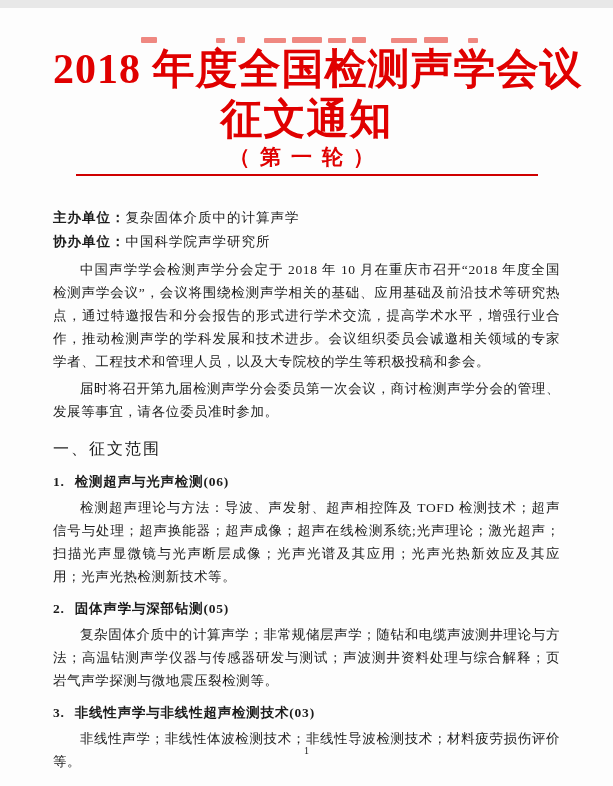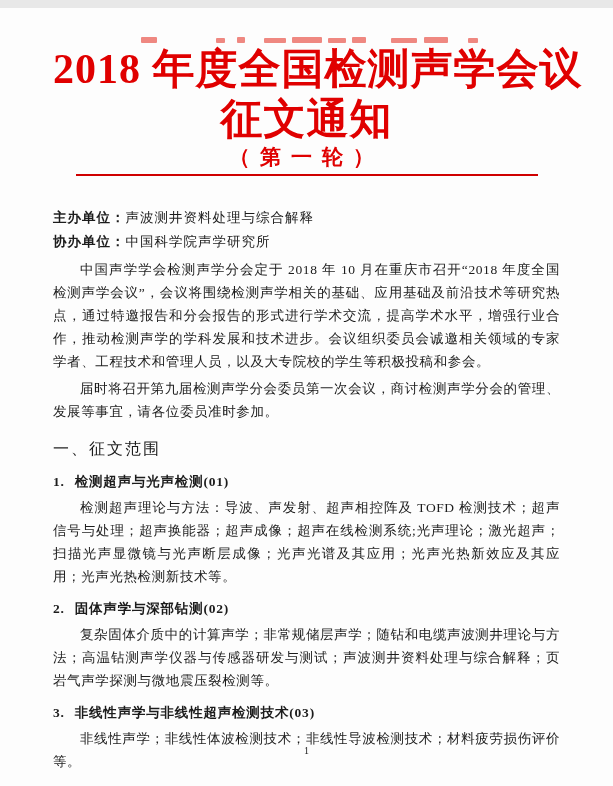--- a/index.html
+++ b/index.html
@@ -104,39 +104,39 @@
     <span style="left:468px;width:10px;height:5px"></span>
   </div>
 
   <h1 class="title-line first">2018 年度全国检测声学会议</h1>
   <h1 class="title-line">征文通知</h1>
   <div class="round-note">（第一轮）</div>
   <div class="red-rule"></div>
 
   <div class="organizers">
     <div class="org-row">
-      <span class="org-label">主办单位：</span><span class="org-value">声波测井资料处理与综合解释</span>
+      <span class="org-label">主办单位：</span><span class="org-value">复杂固体介质中的计算声学</span>
     </div>
     <div class="org-row">
       <span class="org-label">协办单位：</span><span class="org-value">中国科学院声学研究所</span>
     </div>
   </div>
 
   <p class="body-p">中国声学学会检测声学分会定于 2018 年 10 月在重庆市召开“2018 年度全国检测声学会议”，会议将围绕检测声学相关的基础、应用基础及前沿技术等研究热点，通过特邀报告和分会报告的形式进行学术交流，提高学术水平，增强行业合作，推动检测声学的学科发展和技术进步。会议组织委员会诚邀相关领域的专家学者、工程技术和管理人员，以及大专院校的学生等积极投稿和参会。</p>
   <p class="body-p">届时将召开第九届检测声学分会委员第一次会议，商讨检测声学分会的管理、发展等事宜，请各位委员准时参加。</p>
 
   <h2 class="sec-heading">一、征文范围</h2>
 
   <h3 class="topic-heading">
-    <span class="topic-num">1.</span><span>检测超声与光声检测(01)</span>
+    <span class="topic-num">1.</span><span>检测超声与光声检测(06)</span>
   </h3>
   <p class="topic-body">检测超声理论与方法：导波、声发射、超声相控阵及 TOFD 检测技术；超声信号与处理；超声换能器；超声成像；超声在线检测系统;光声理论；激光超声；扫描光声显微镜与光声断层成像；光声光谱及其应用；光声光热新效应及其应用；光声光热检测新技术等。</p>
 
   <h3 class="topic-heading">
-    <span class="topic-num">2.</span><span>固体声学与深部钻测(02)</span>
+    <span class="topic-num">2.</span><span>固体声学与深部钻测(05)</span>
   </h3>
   <p class="topic-body">复杂固体介质中的计算声学；非常规储层声学；随钻和电缆声波测井理论与方法；高温钻测声学仪器与传感器研发与测试；声波测井资料处理与综合解释；页岩气声学探测与微地震压裂检测等。</p>
 
   <h3 class="topic-heading">
     <span class="topic-num">3.</span><span>非线性声学与非线性超声检测技术(03)</span>
   </h3>
   <p class="topic-body">非线性声学；非线性体波检测技术；非线性导波检测技术；材料疲劳损伤评价等。</p>
 
   <div class="page-number">1</div>
 </div>

